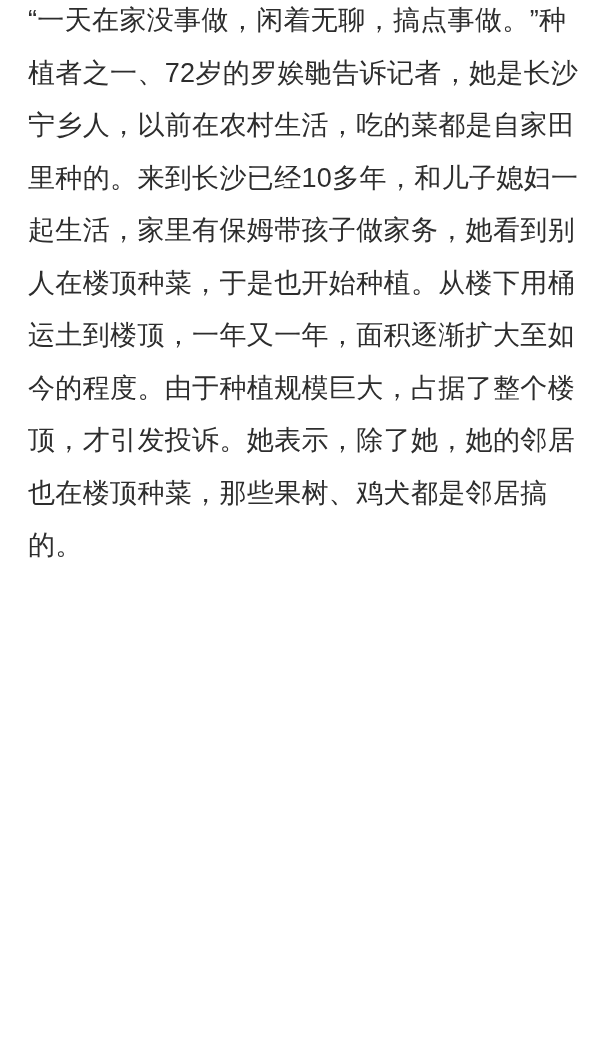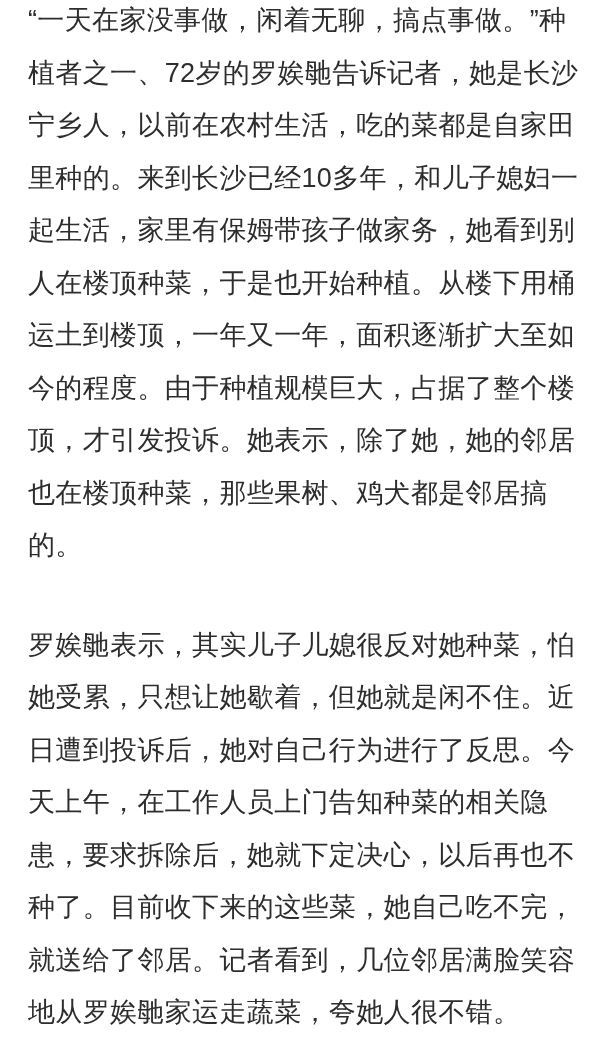--- a/index.html
+++ b/index.html
@@ -42,21 +42,13 @@
 植者之一、72岁的罗娭毑告诉记者，她是长沙
 宁乡人，以前在农村生活，吃的菜都是自家田
 里种的。来到长沙已经10多年，和儿子媳妇一
 起生活，家里有保姆带孩子做家务，她看到别
 人在楼顶种菜，于是也开始种植。从楼下用桶
 运土到楼顶，一年又一年，面积逐渐扩大至如
 今的程度。由于种植规模巨大，占据了整个楼
 顶，才引发投诉。她表示，除了她，她的邻居
 也在楼顶种菜，那些果树、鸡犬都是邻居搞
 的。</p>
-  <p class="para">罗娭毑表示，其实儿子儿媳很反对她种菜，怕
-她受累，只想让她歇着，但她就是闲不住。近
-日遭到投诉后，她对自己行为进行了反思。今
-天上午，在工作人员上门告知种菜的相关隐
-患，要求拆除后，她就下定决心，以后再也不
-种了。目前收下来的这些菜，她自己吃不完，
-就送给了邻居。记者看到，几位邻居满脸笑容
-地从罗娭毑家运走蔬菜，夸她人很不错。</p>
 </div>
 
 </body></html>

